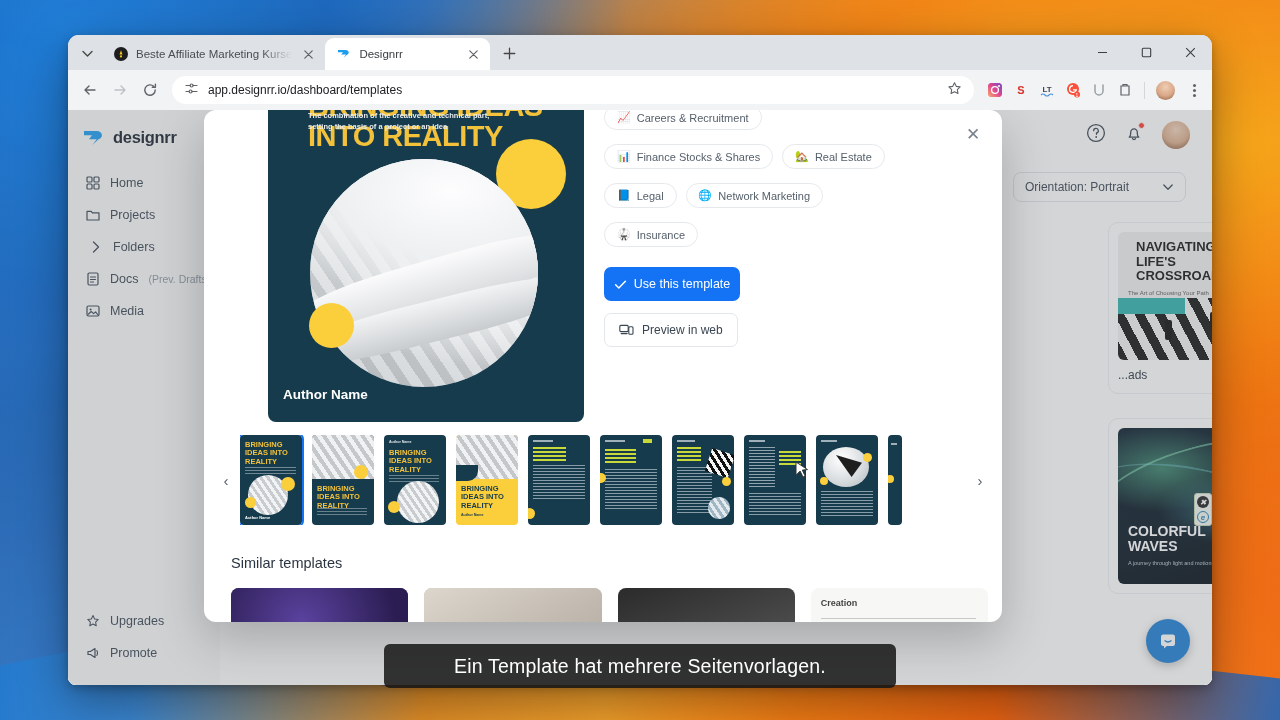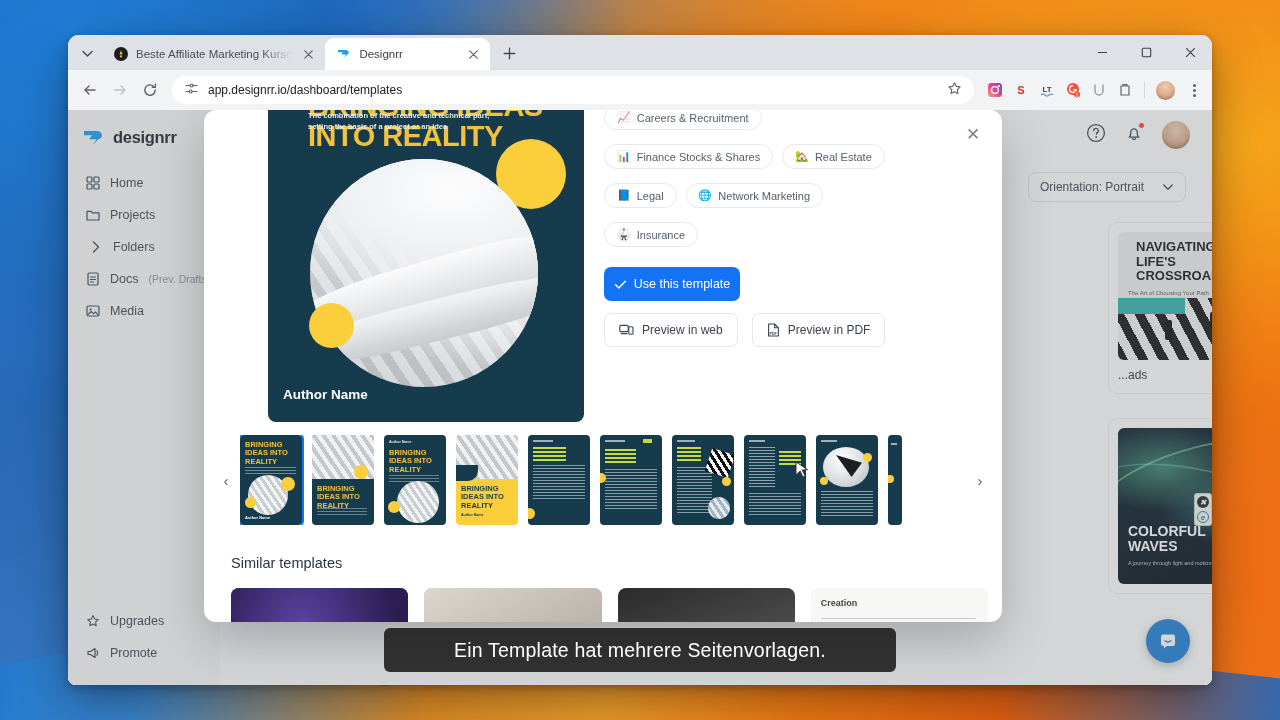--- a/index.html
+++ b/index.html
@@ -80,21 +80,21 @@
   .searchbox { margin-left:78px; width:372px; height:30px; background:#fff; border:1px solid #e4e7ea; border-radius:8px;
     display:flex; align-items:center; gap:10px; padding:0 12px; font-size:12.5px; color:#98a1ab; }
   .hdr-right { margin-left:auto; display:flex; align-items:center; gap:18px; padding-right:22px; }
   .avatar-lg { width:28px; height:28px; border-radius:50%;
     background: radial-gradient(circle at 50% 32%, #f2d2ba 0%, #dcae8d 55%, #7e4f33 100%); }
   .bell-wrap { position:relative; }
   .bell-dot { position:absolute; right:-1px; top:-1px; width:7px; height:7px; border-radius:50%; background:#ff3b30; border:1.5px solid #fff; }
 
   .content-area { position:absolute; left:152px; right:0; top:50px; bottom:0; background:#fff; }
   .filters-row { display:flex; justify-content:flex-end; padding:12px 26px 0 0; }
-  .orient-select { height:30px; border:1px solid #e2e5e9; border-radius:8px; display:flex; align-items:center; gap:18px;
+  .orient-select { height:30px; border:1px solid #e2e5e9; border-radius:8px; display:flex; align-items:center; gap:33px;
     padding:0 11px; font-size:12px; color:#3a4552; }
   .tpl-grid { position:absolute; top:52px; left:8px; right:14px; bottom:0; }
   .tpl-card { position:absolute; background:#fff; border:1px solid #eceff2; border-radius:10px; padding:9px; }
   .tpl-thumb { border-radius:6px; overflow:hidden; position:relative; }
   .tpl-title { font-size:12px; color:#2b3542; margin-top:8px; }
 
   
   .dim-overlay { position:absolute; inset:0; background:rgba(110,115,122,.30); }
 
   
@@ -143,21 +143,21 @@
   .arrow { width:28px; display:flex; align-items:center; justify-content:center; color:#56606b; font-size:15px; flex:0 0 28px; }
   .thumbs { display:flex; gap:10px; overflow:hidden; flex:1; }
   .thumb { flex:0 0 62px; height:90px; border-radius:4px; overflow:hidden; position:relative; background:#153b4d; }
   .thumb.sel { outline:2.5px solid #1473f5; outline-offset:0px; }
 
   .sim-title { position:absolute; left:27px; top:445px; font-size:14.5px; color:#2b3542; font-weight:400; }
   .sim-row { position:absolute; left:27px; right:14px; top:478px; display:flex; gap:16px; }
   .sim-card { flex:1; height:120px; background:#eef0f2; border-radius:8px; overflow:hidden; position:relative; }
 
   
-  .caption { position:absolute; left:384px; top:628px; width:512px; height:44px; background:rgba(22,22,22,.86);
+  .caption { position:absolute; left:384px; top:644px; width:512px; height:44px; background:rgba(22,22,22,.86);
     border-radius:6px; display:flex; align-items:center; justify-content:center; }
   .caption span { font-size:19.5px; color:#fff; letter-spacing:.2px; }
 
   
   .cursor { position:absolute; left:727px; top:351px; width:14px; height:20px; }
 
   
   .chat { position:absolute; right:22px; bottom:22px; width:44px; height:44px; border-radius:50%; background:#1f7fd4;
     display:flex; align-items:center; justify-content:center; box-shadow:0 3px 10px rgba(0,0,0,.25); }
   
@@ -546,28 +546,20 @@
 
           <div class="btn-row">
             <div class="btn-ghost">
               <svg width="15" height="14" viewBox="0 0 15 14">
                   <rect x="0.8" y="2.4" width="8.4" height="6.2" rx="1" stroke="#3a4552" stroke-width="1.1" fill="none"></rect>
                   <path d="M2.2 10.6h6" stroke="#3a4552" stroke-width="1.1" stroke-linecap="round"></path>
                   <rect x="9.8" y="3.8" width="4.2" height="7.4" rx="1" stroke="#3a4552" stroke-width="1.1" fill="none"></rect>
                 </svg>
               <span>Preview in web</span>
             </div>
-            <div class="btn-ghost">
-              <svg width="13" height="14" viewBox="0 0 13 14">
-                  <path d="M1.6 1h6l3.8 3.8V13H1.6z" stroke="#3a4552" stroke-width="1.1" fill="none" stroke-linejoin="round"></path>
-                  <path d="M7.6 1v3.8h3.8" stroke="#3a4552" stroke-width="1.1" fill="none"></path>
-                  <text x="6.2" y="12" font-size="3.6" font-weight="700" fill="#3a4552" text-anchor="middle" font-family="Liberation Sans">PDF</text>
-                </svg>
-              <span>Preview in PDF</span>
-            </div>
           </div>
         </div>
 
         <div class="thumbs-row">
           <div class="arrow">‹</div>
           <div class="thumbs">
 
             <div class="thumb sel">
               <div style="position:absolute;left:5px;top:6px;right:5px;font:800 7.5px 'Liberation Sans',sans-serif;color:#f4c23a;line-height:1.12;">BRINGING IDEAS INTO REALITY</div>
               <div style="position:absolute;left:5px;top:32px;right:6px;height:8px;background:repeating-linear-gradient(#cfd6da 0 1px, transparent 1px 3px);opacity:.5;"></div>

